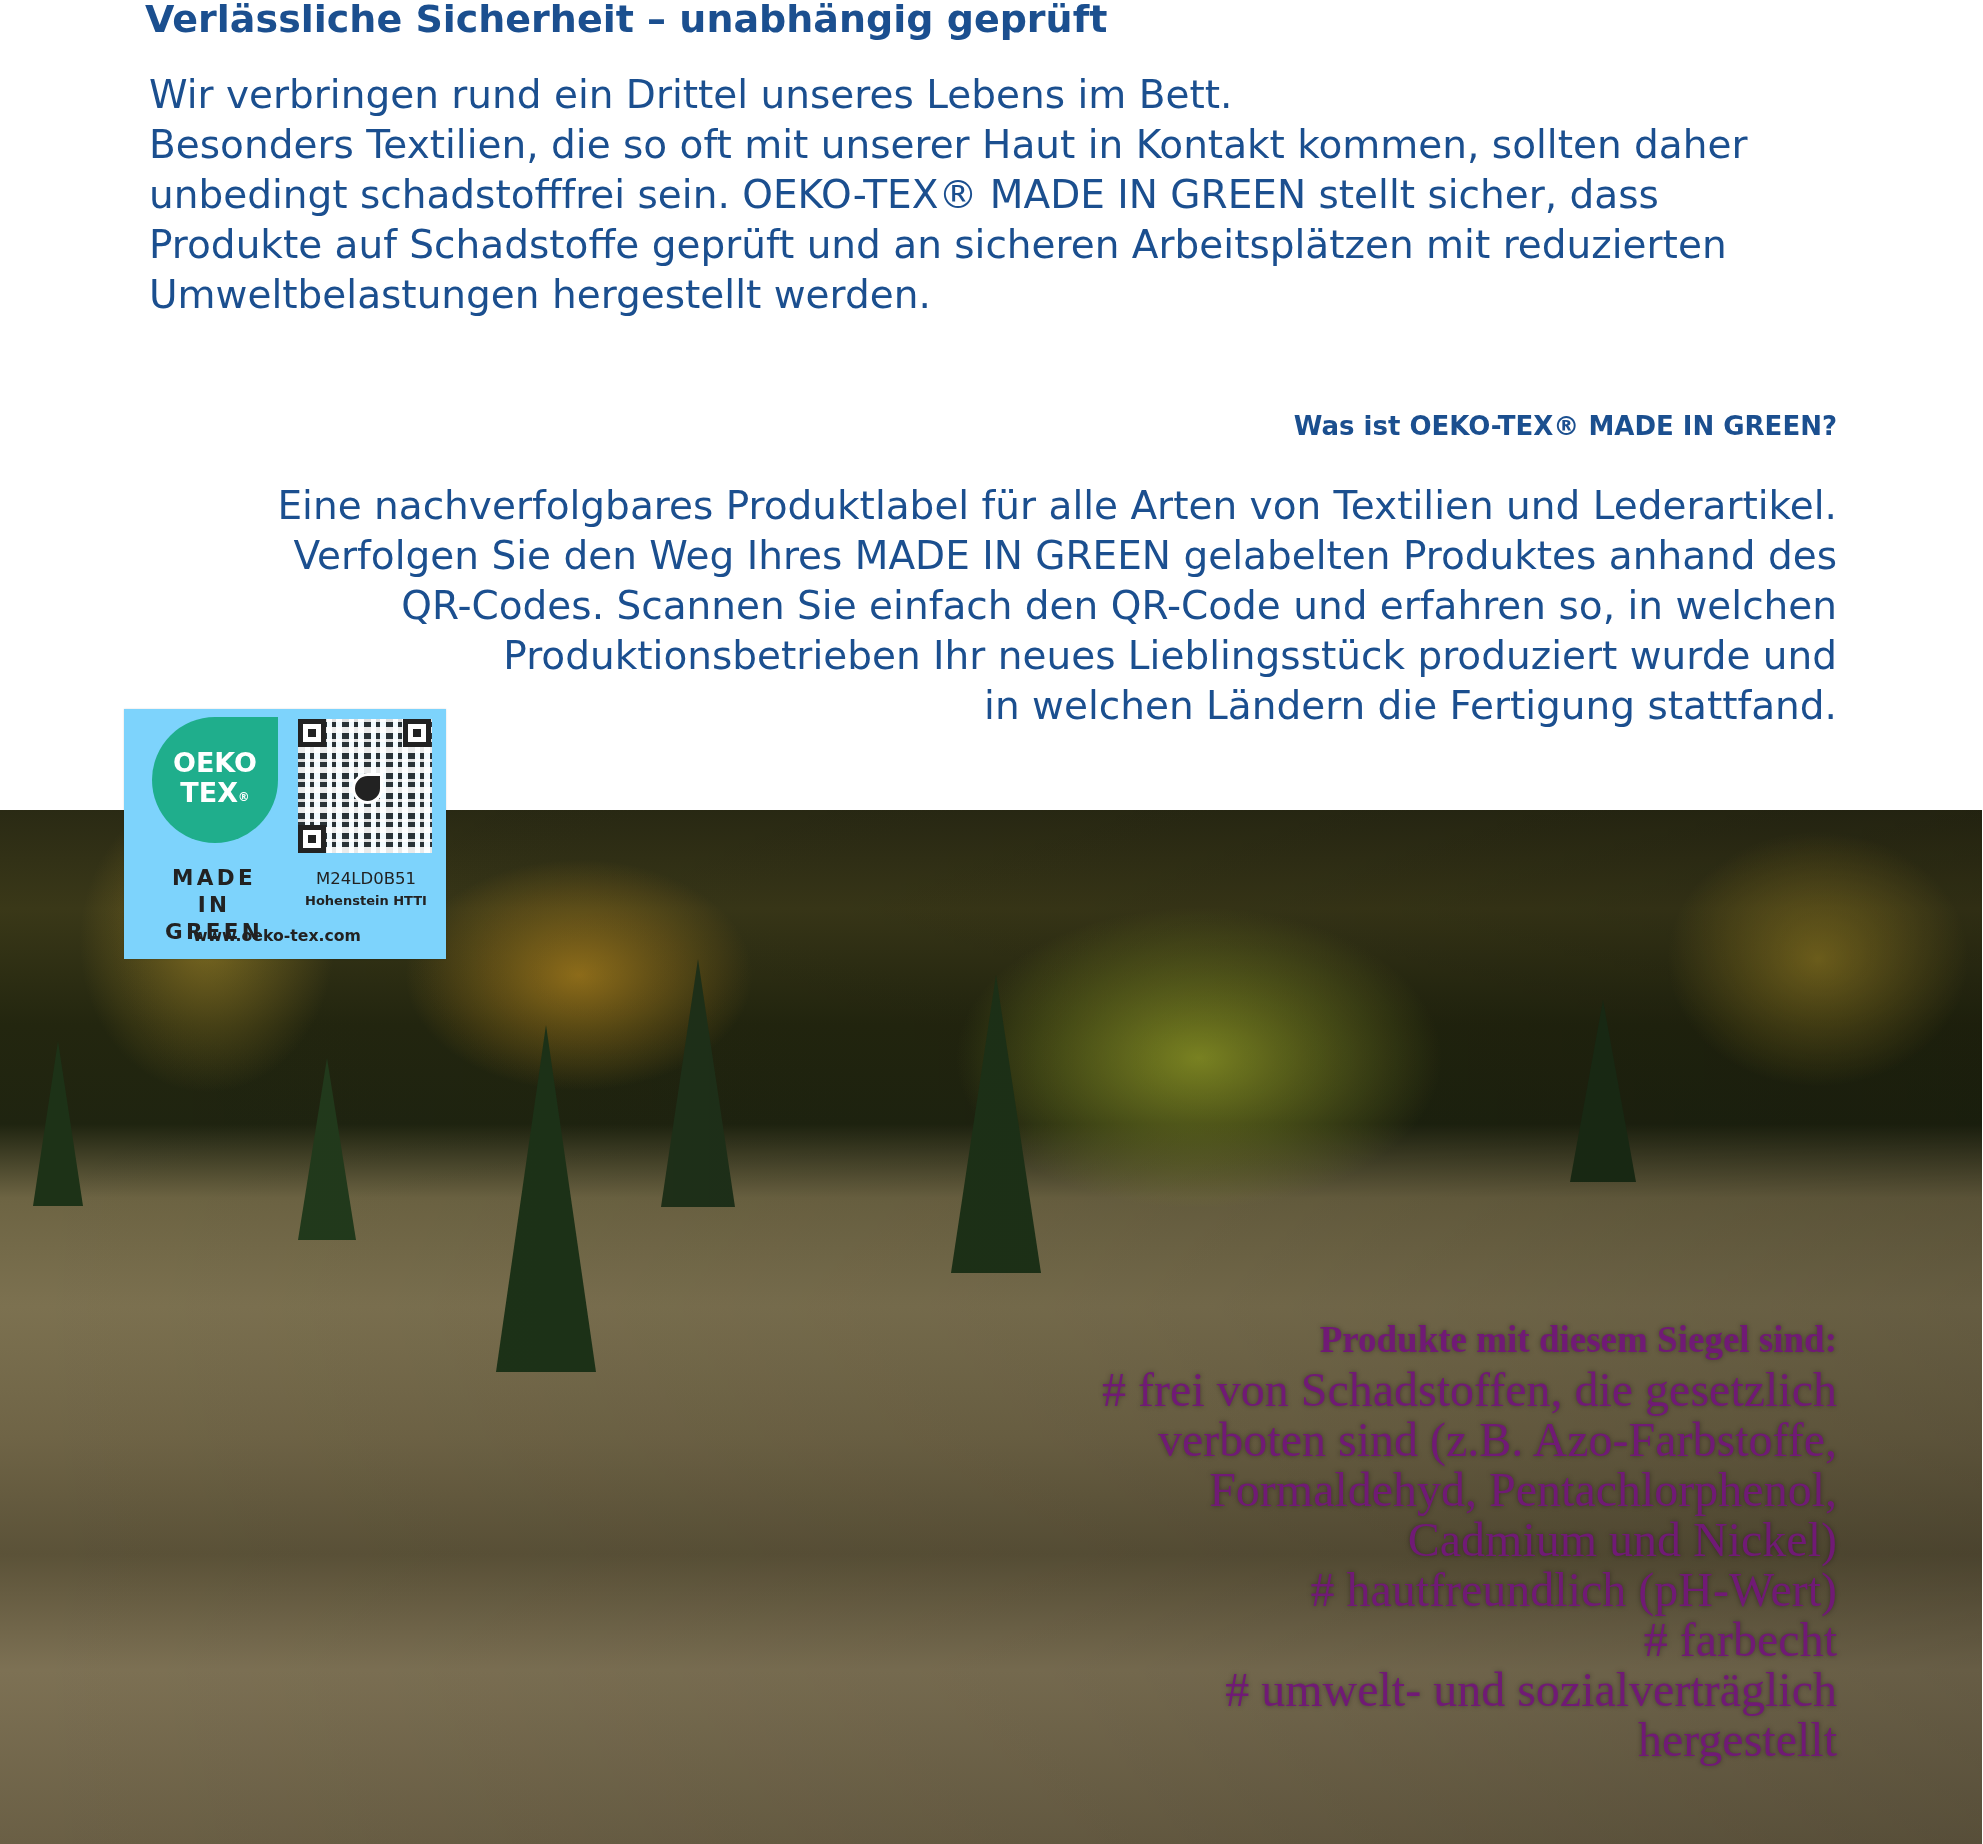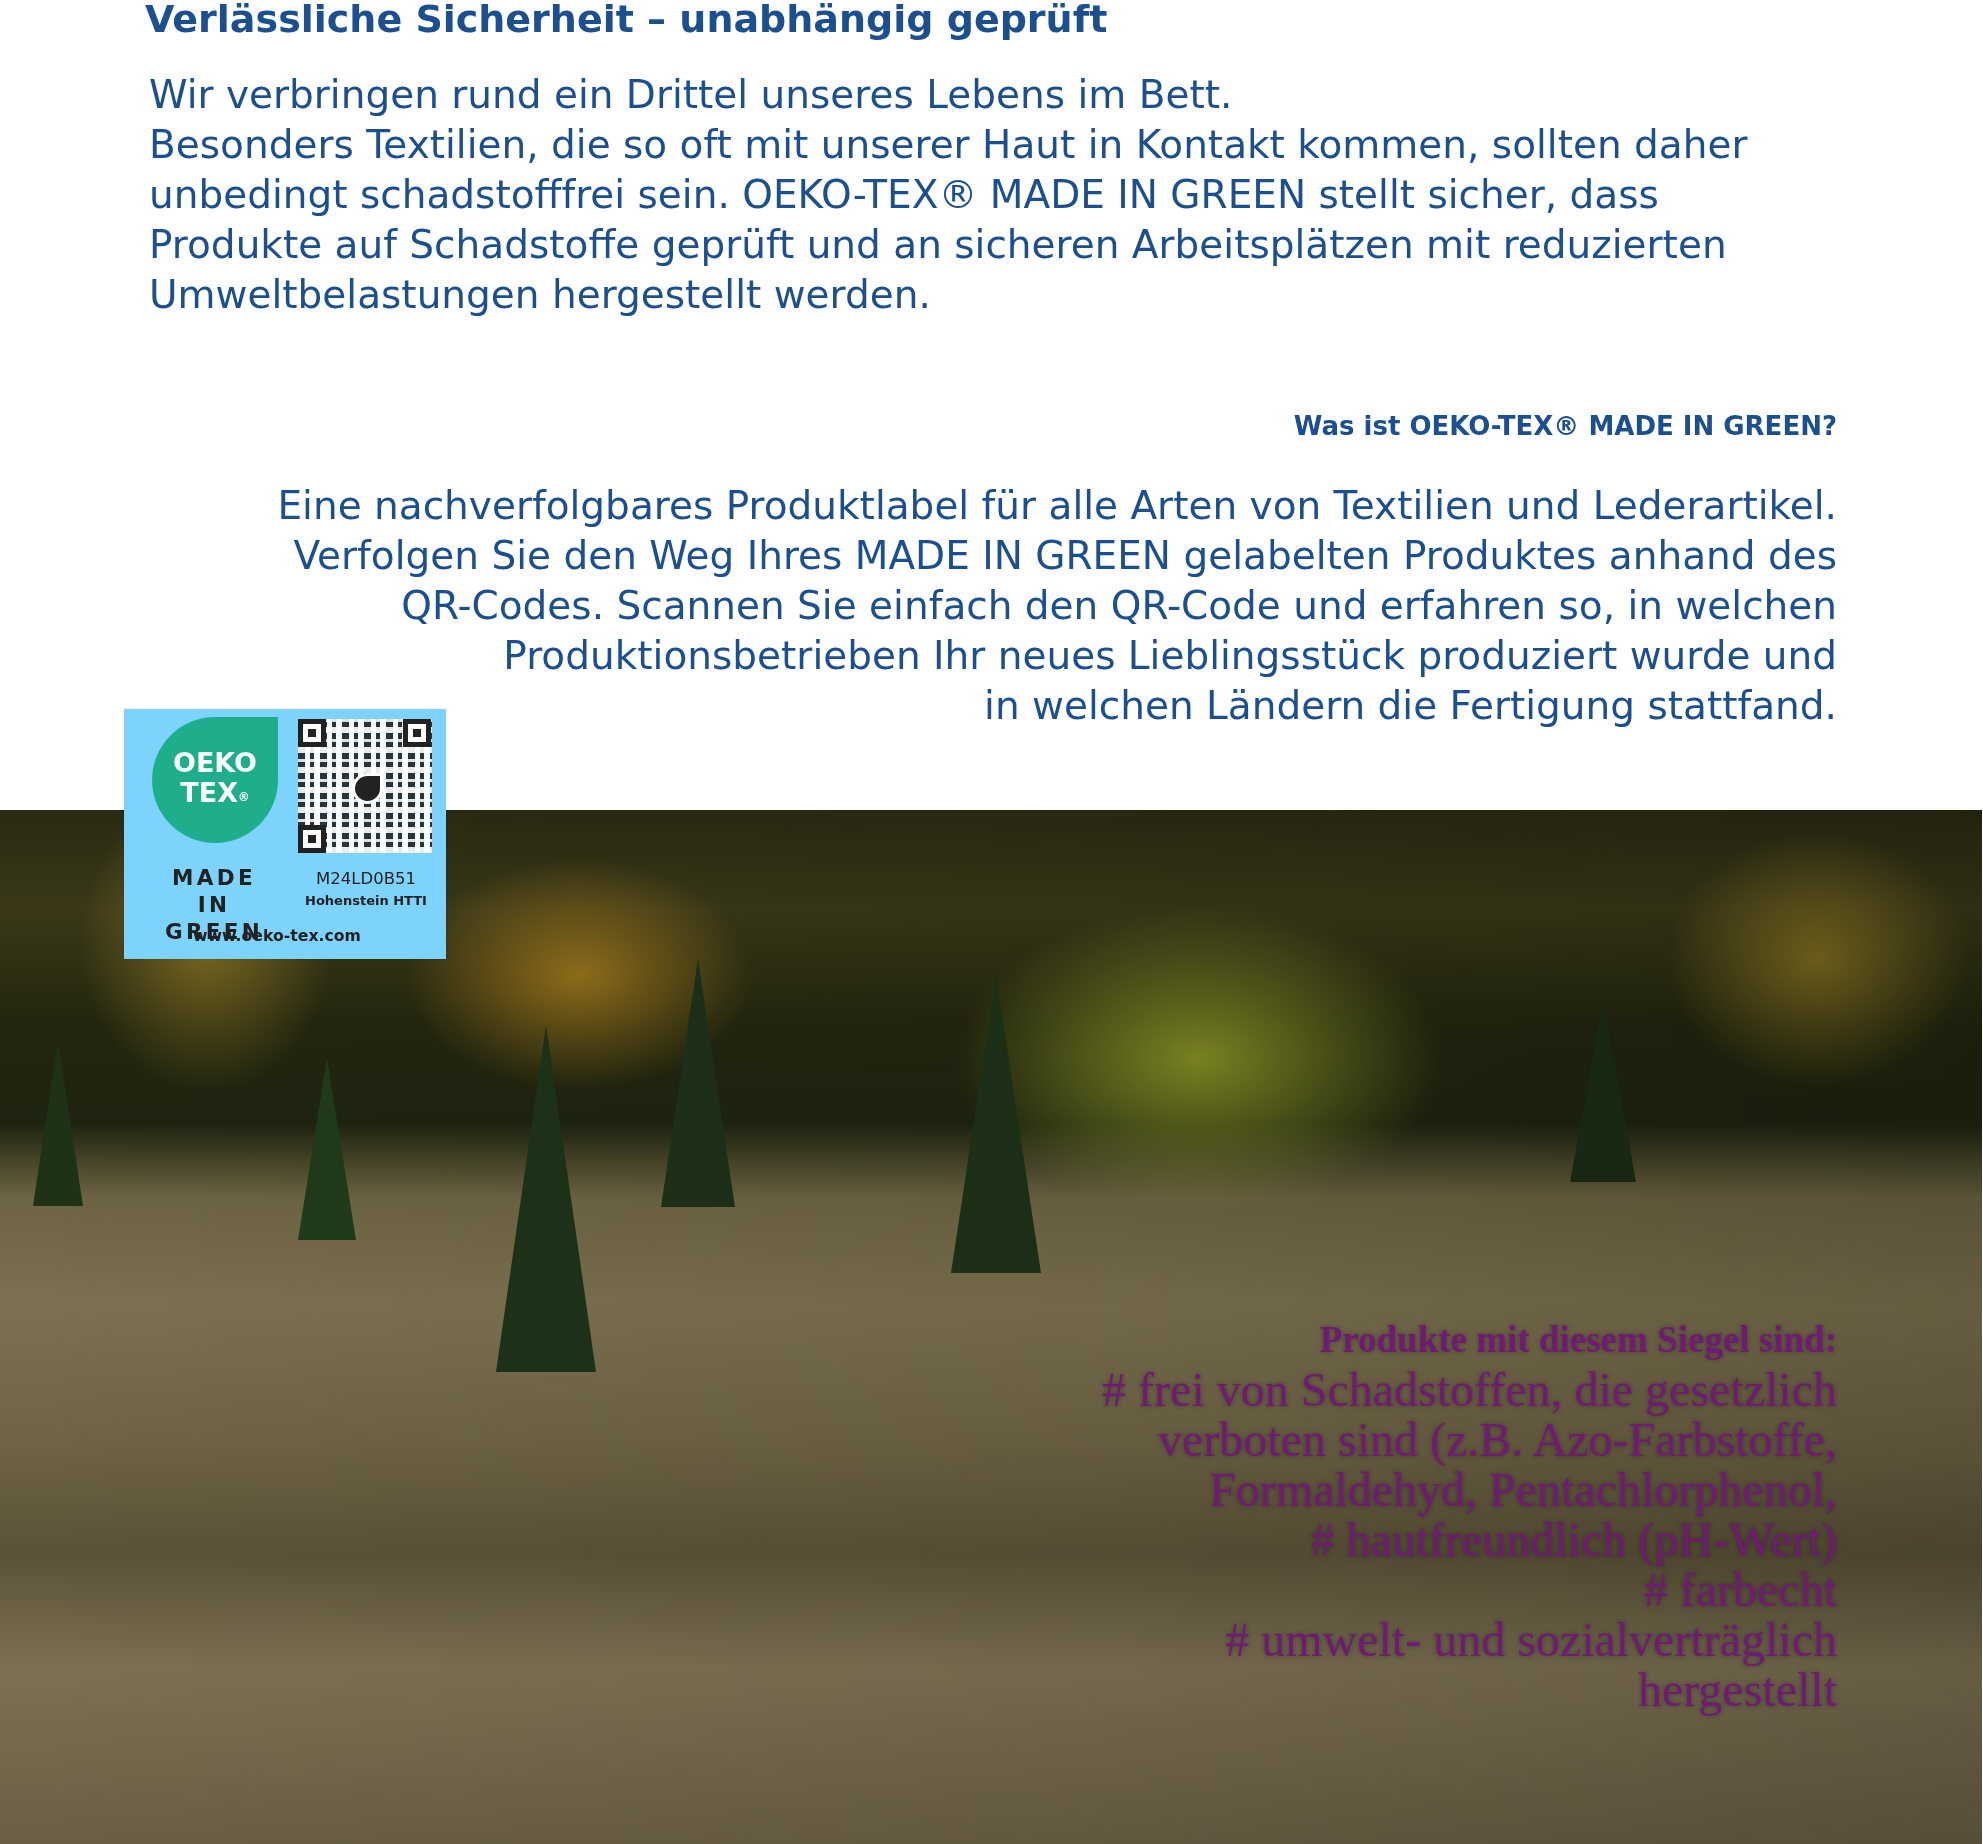--- a/index.html
+++ b/index.html
@@ -147,20 +147,21 @@
   <div class="tree" style="left:1570px; top:190px; border-bottom:182px solid #1c2e16; border-left-width:33px; border-right-width:33px;"></div>
   <div class="tree" style="left:33px; top:231px; border-bottom:165px solid #1d3217; border-left-width:25px; border-right-width:25px;"></div>
   <div class="photo-overlay"></div>
 </div>
 
 <div class="siegel">
   <div class="title">Produkte mit diesem Siegel sind:</div>
   <div class="line"># frei von Schadstoffen, die gesetzlich</div>
   <div class="line">verboten sind (z.B. Azo-Farbstoffe,</div>
   <div class="line">Formaldehyd, Pentachlorphenol,</div>
+  <div class="line">Cadmium und Nickel)</div>
   <div class="line"># hautfreundlich (pH-Wert)</div>
   <div class="line"># farbecht</div>
   <div class="line"># umwelt- und sozialverträglich</div>
   <div class="line">hergestellt</div>
 </div>
 
 <div class="label">
   <div class="leaf">
     <div class="leaf-text">
       <div>OEKO</div>

